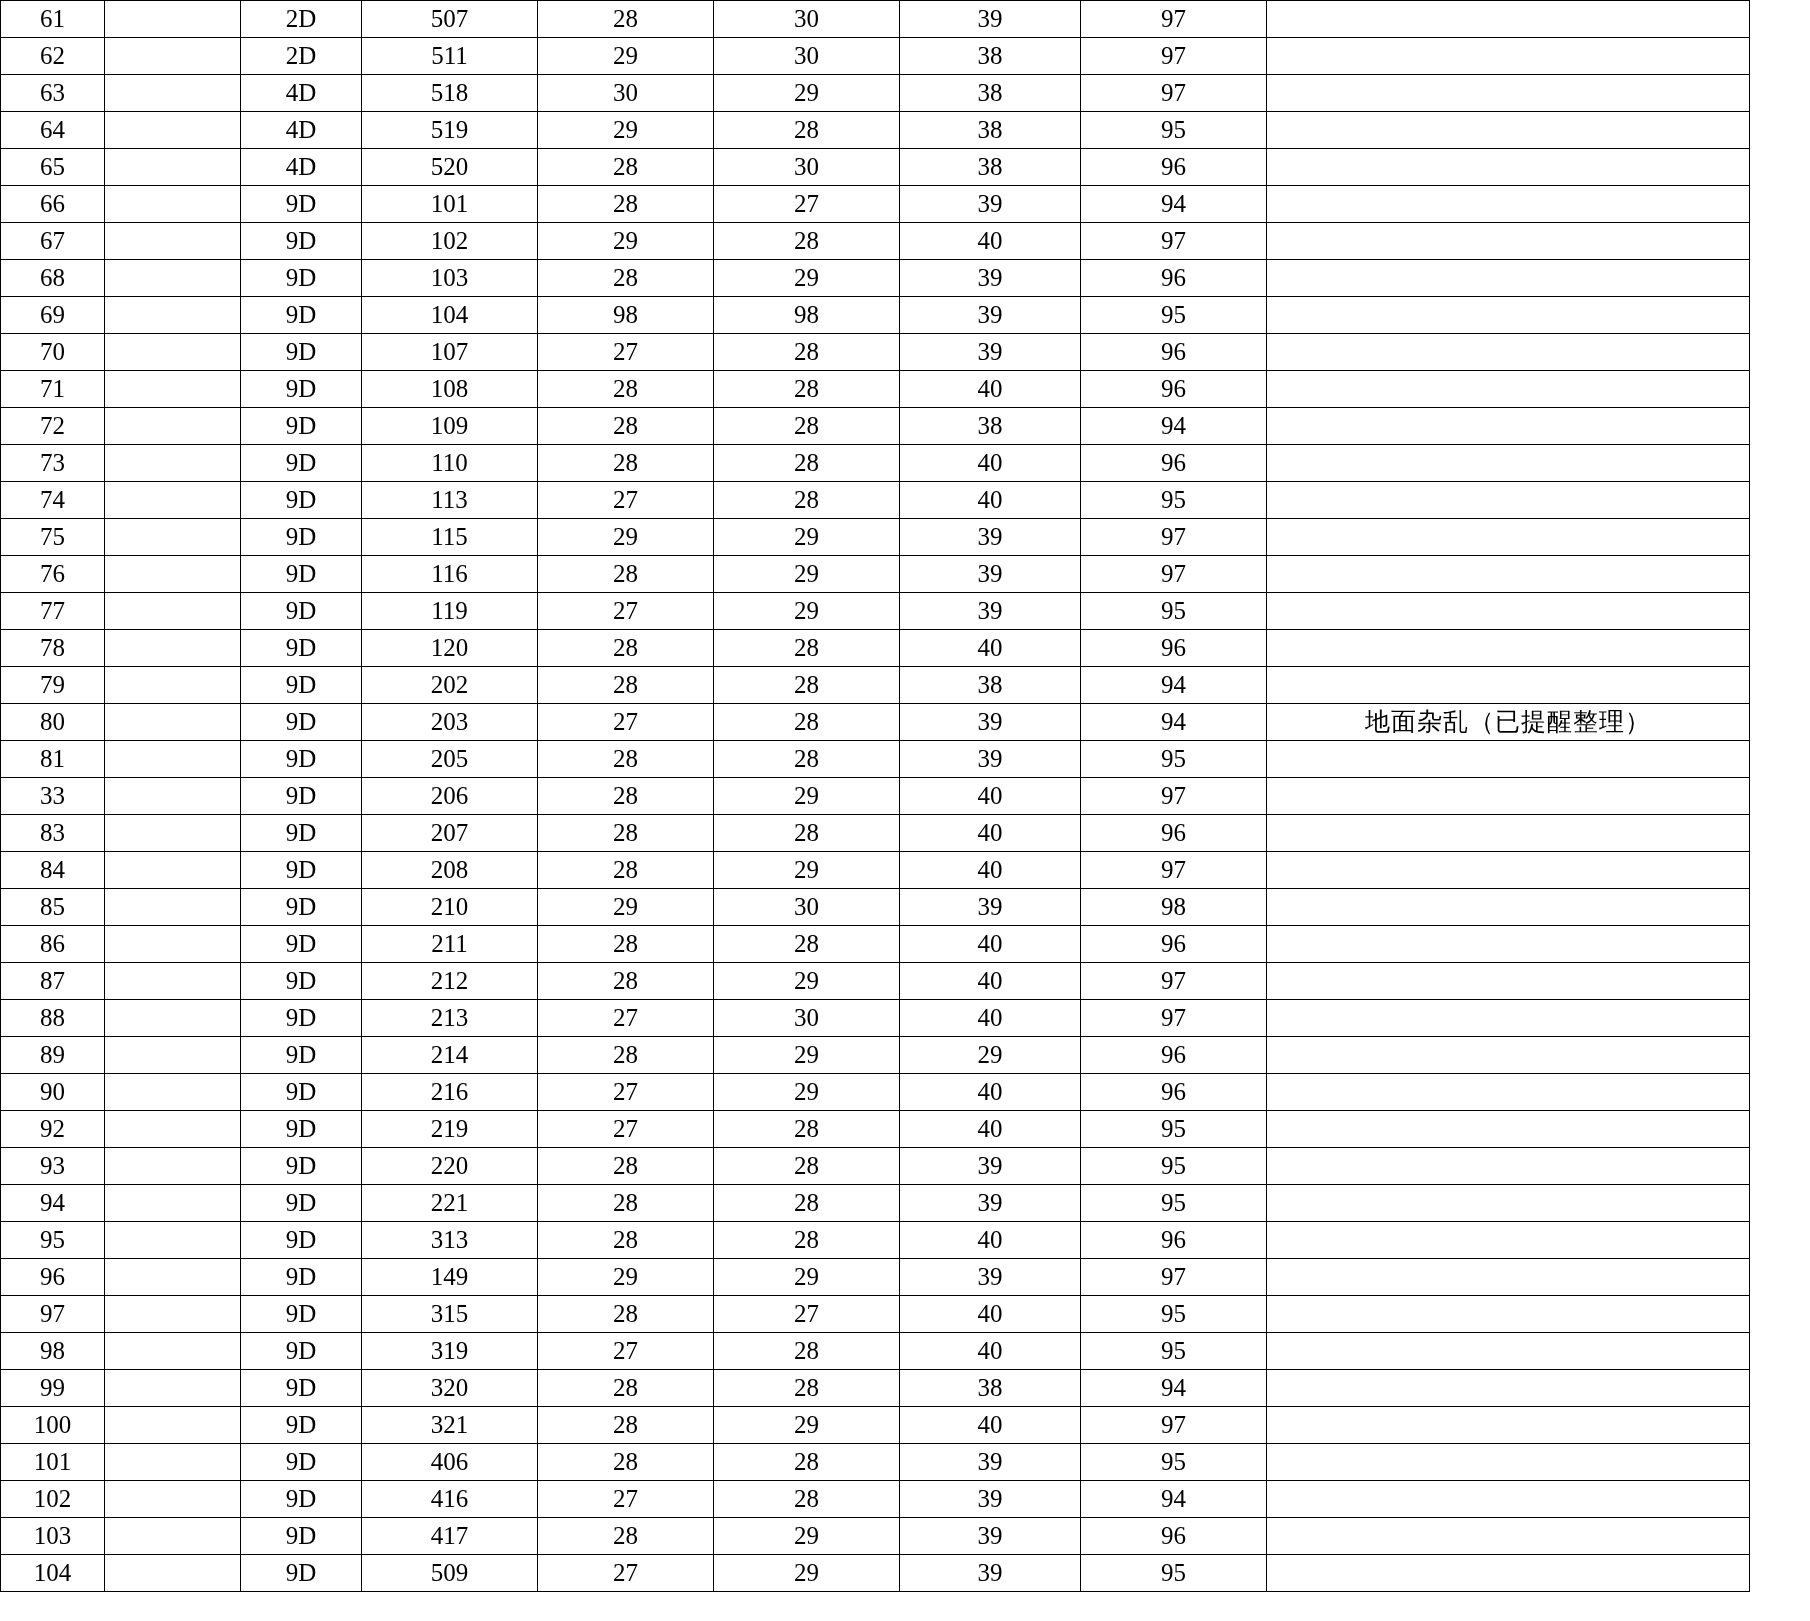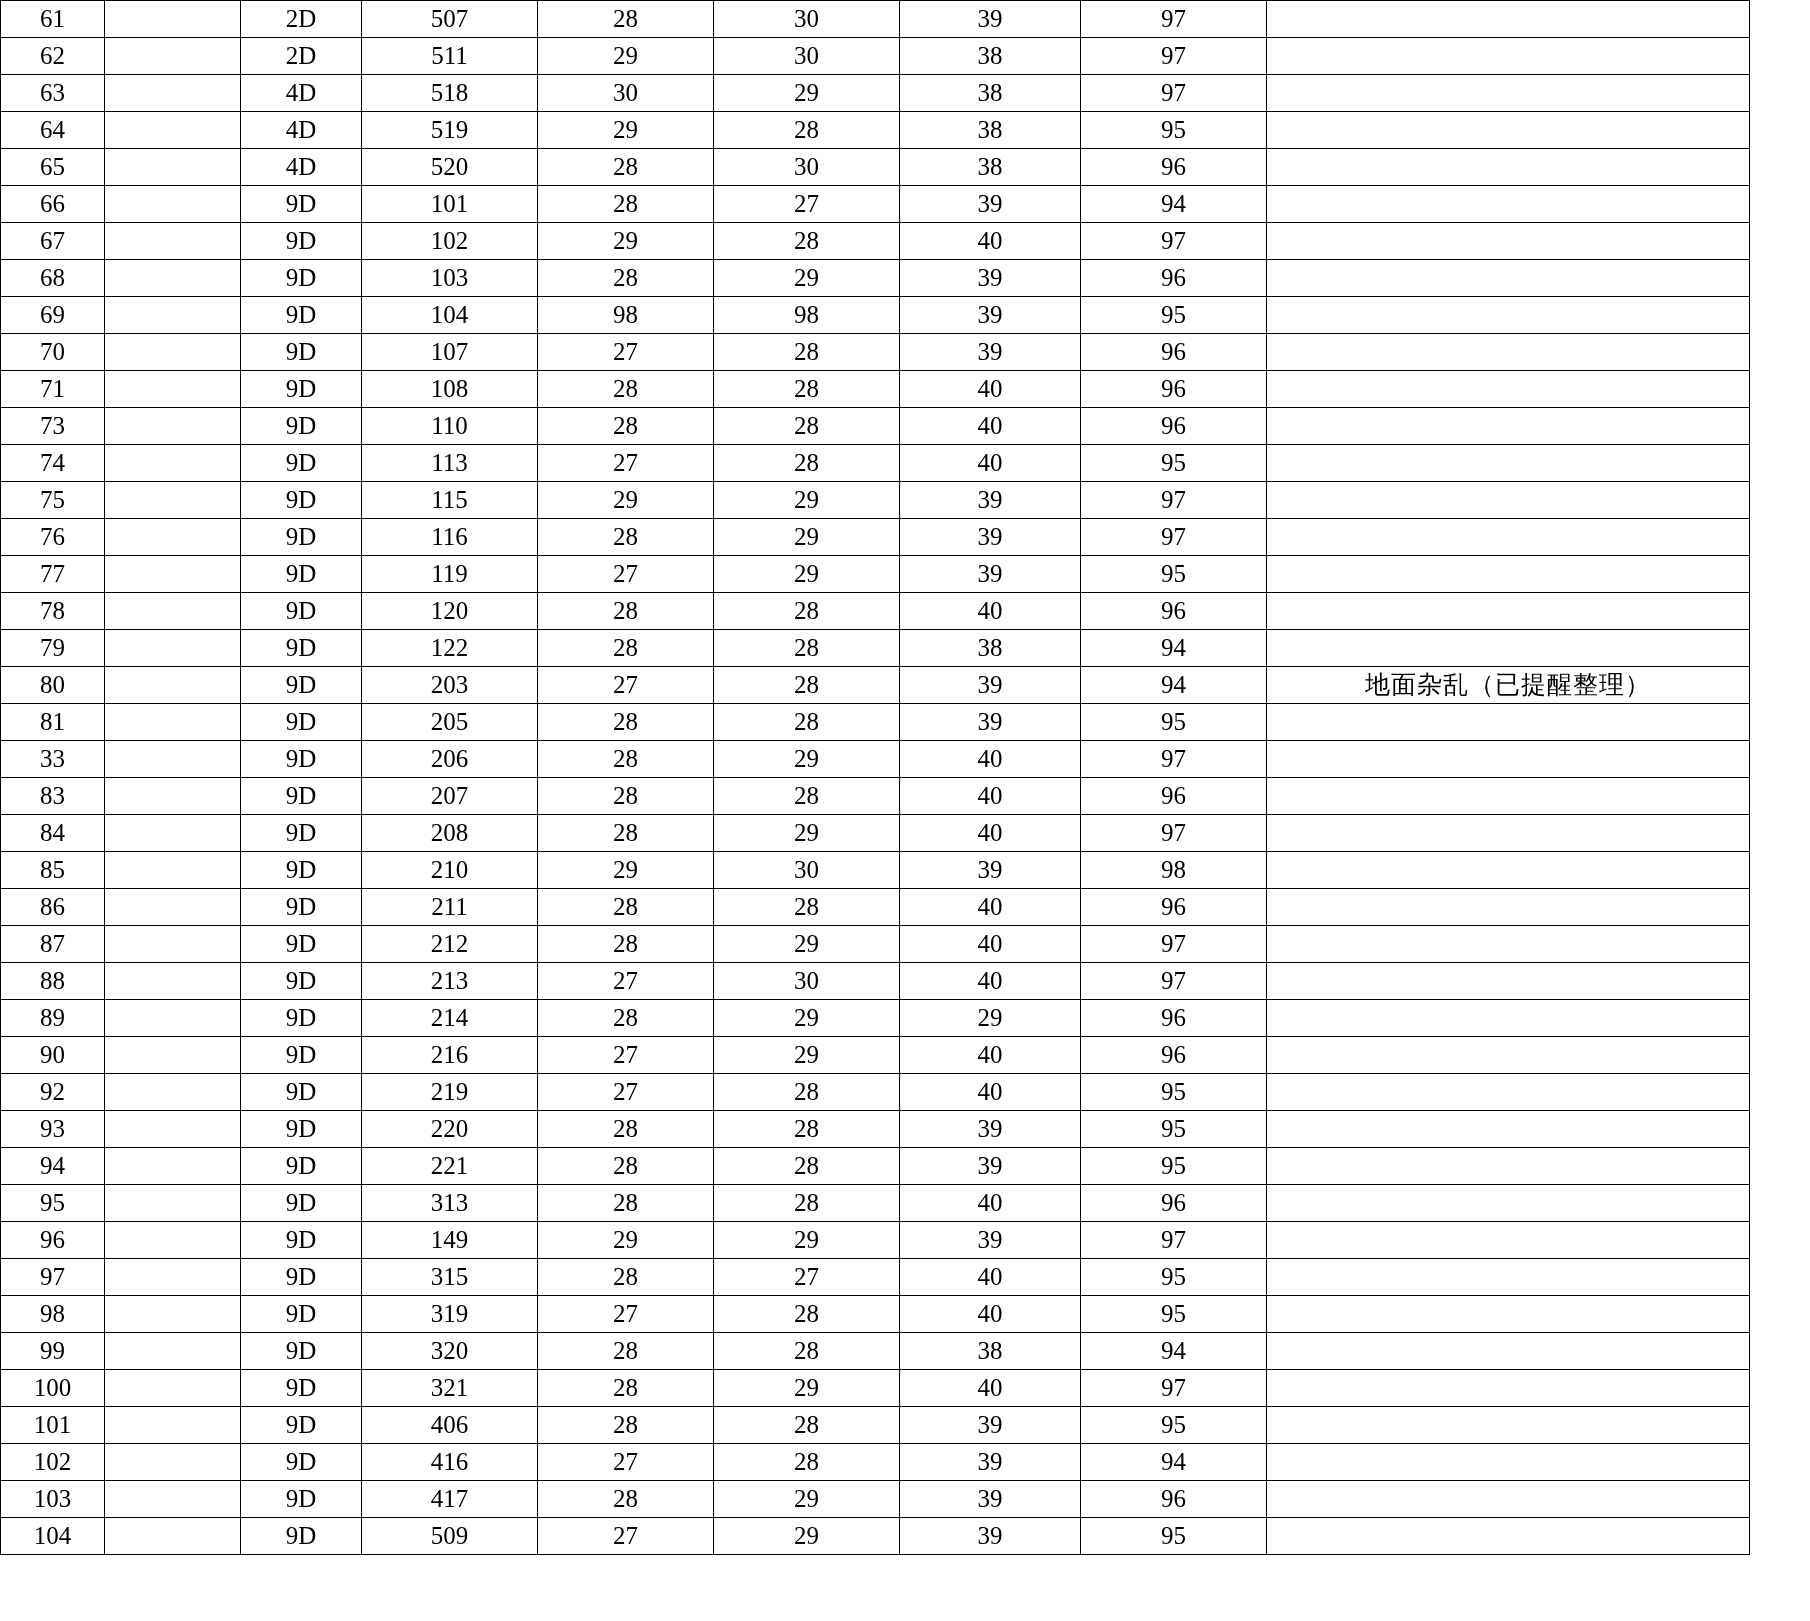--- a/index.html
+++ b/index.html
@@ -175,20 +175,31 @@
           <td class="c1"></td>
           <td class="c2">9D</td>
           <td class="c3">108</td>
           <td class="c4">28</td>
           <td class="c5">28</td>
           <td class="c6">40</td>
           <td class="c7">96</td>
           <td class="c8 remark-cell"></td>
         </tr>
         <tr>
+          <td class="c0">72</td>
+          <td class="c1"></td>
+          <td class="c2">9D</td>
+          <td class="c3">109</td>
+          <td class="c4">28</td>
+          <td class="c5">28</td>
+          <td class="c6">38</td>
+          <td class="c7">94</td>
+          <td class="c8 remark-cell"></td>
+        </tr>
+        <tr>
           <td class="c0">73</td>
           <td class="c1"></td>
           <td class="c2">9D</td>
           <td class="c3">110</td>
           <td class="c4">28</td>
           <td class="c5">28</td>
           <td class="c6">40</td>
           <td class="c7">96</td>
           <td class="c8 remark-cell"></td>
         </tr>
@@ -244,21 +255,21 @@
           <td class="c4">28</td>
           <td class="c5">28</td>
           <td class="c6">40</td>
           <td class="c7">96</td>
           <td class="c8 remark-cell"></td>
         </tr>
         <tr>
           <td class="c0">79</td>
           <td class="c1"></td>
           <td class="c2">9D</td>
-          <td class="c3">122</td>
+          <td class="c3">202</td>
           <td class="c4">28</td>
           <td class="c5">28</td>
           <td class="c6">38</td>
           <td class="c7">94</td>
           <td class="c8 remark-cell"></td>
         </tr>
         <tr>
           <td class="c0">80</td>
           <td class="c1"></td>
           <td class="c2">9D</td>

